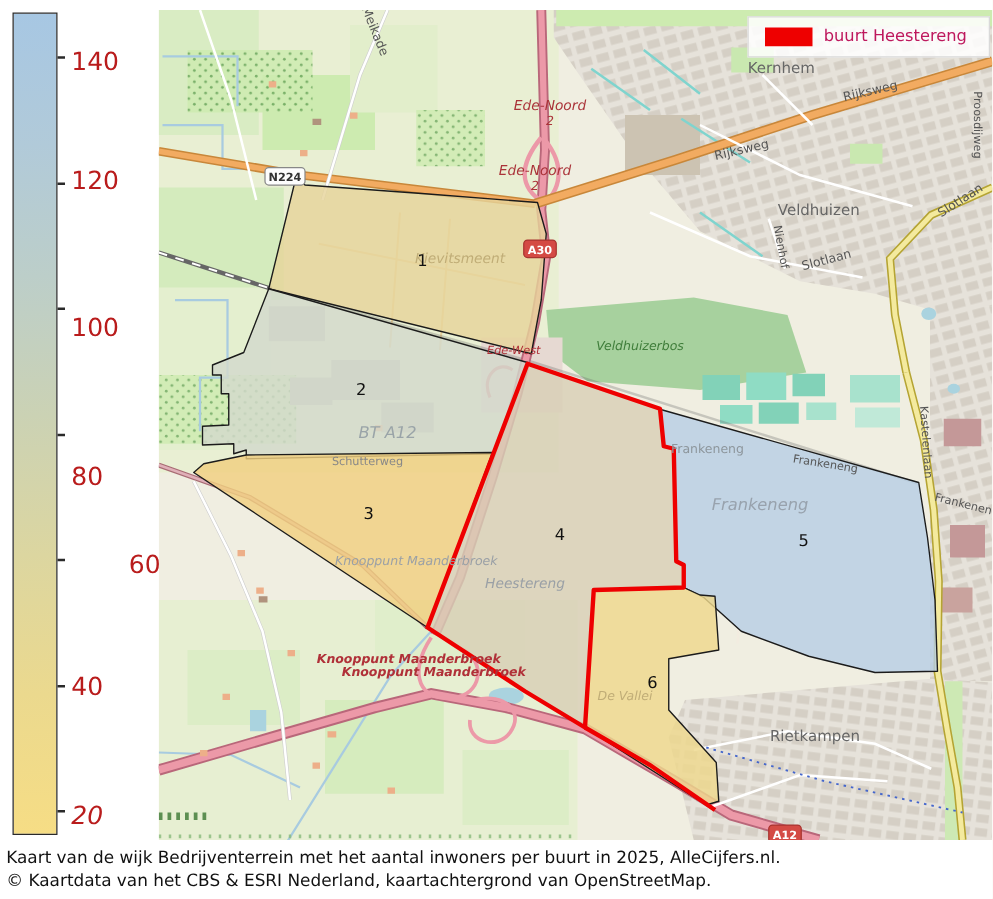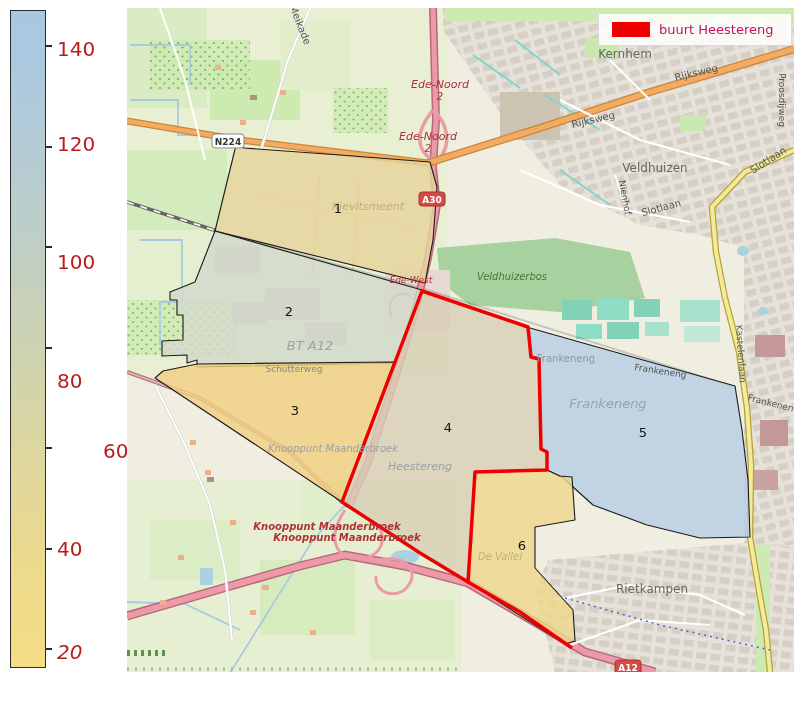--- a/index.html
+++ b/index.html
@@ -283,13 +283,15 @@
           <text x="448" y="432" text-anchor="middle" font-size="13" fill="#111111">4</text>
         </g>
     </svg>
   </div>
 
   <div id="legend">
     <span class="sw" style="background: rgb(238, 0, 0);"></span>
     <span class="lt">buurt Heestereng</span>
   </div>
 
+  <div class="cap" id="cap1">Kaart van de wijk Bedrijventerrein met het aantal inwoners per buurt in 2025, AlleCijfers.nl.</div>
+  <div class="cap" id="cap2">© Kaartdata van het CBS &amp; ESRI Nederland, kaartachtergrond van OpenStreetMap.</div>
 </div>
 
 </body></html>

